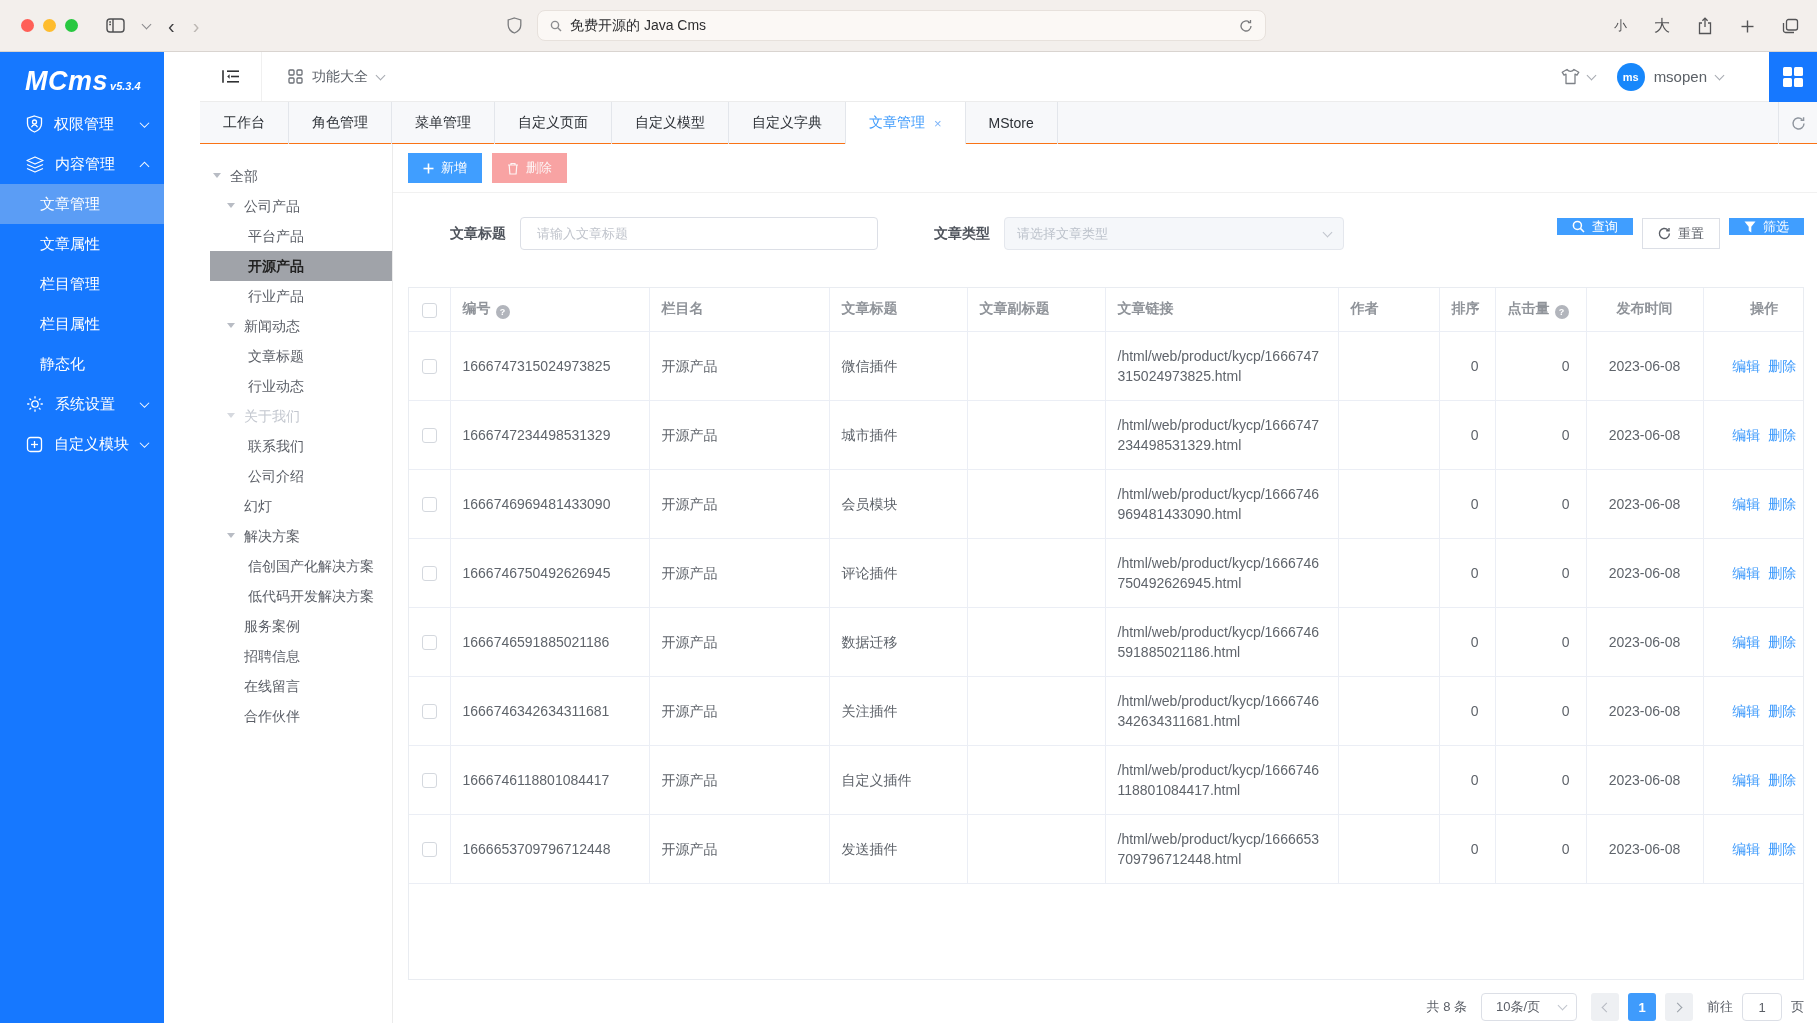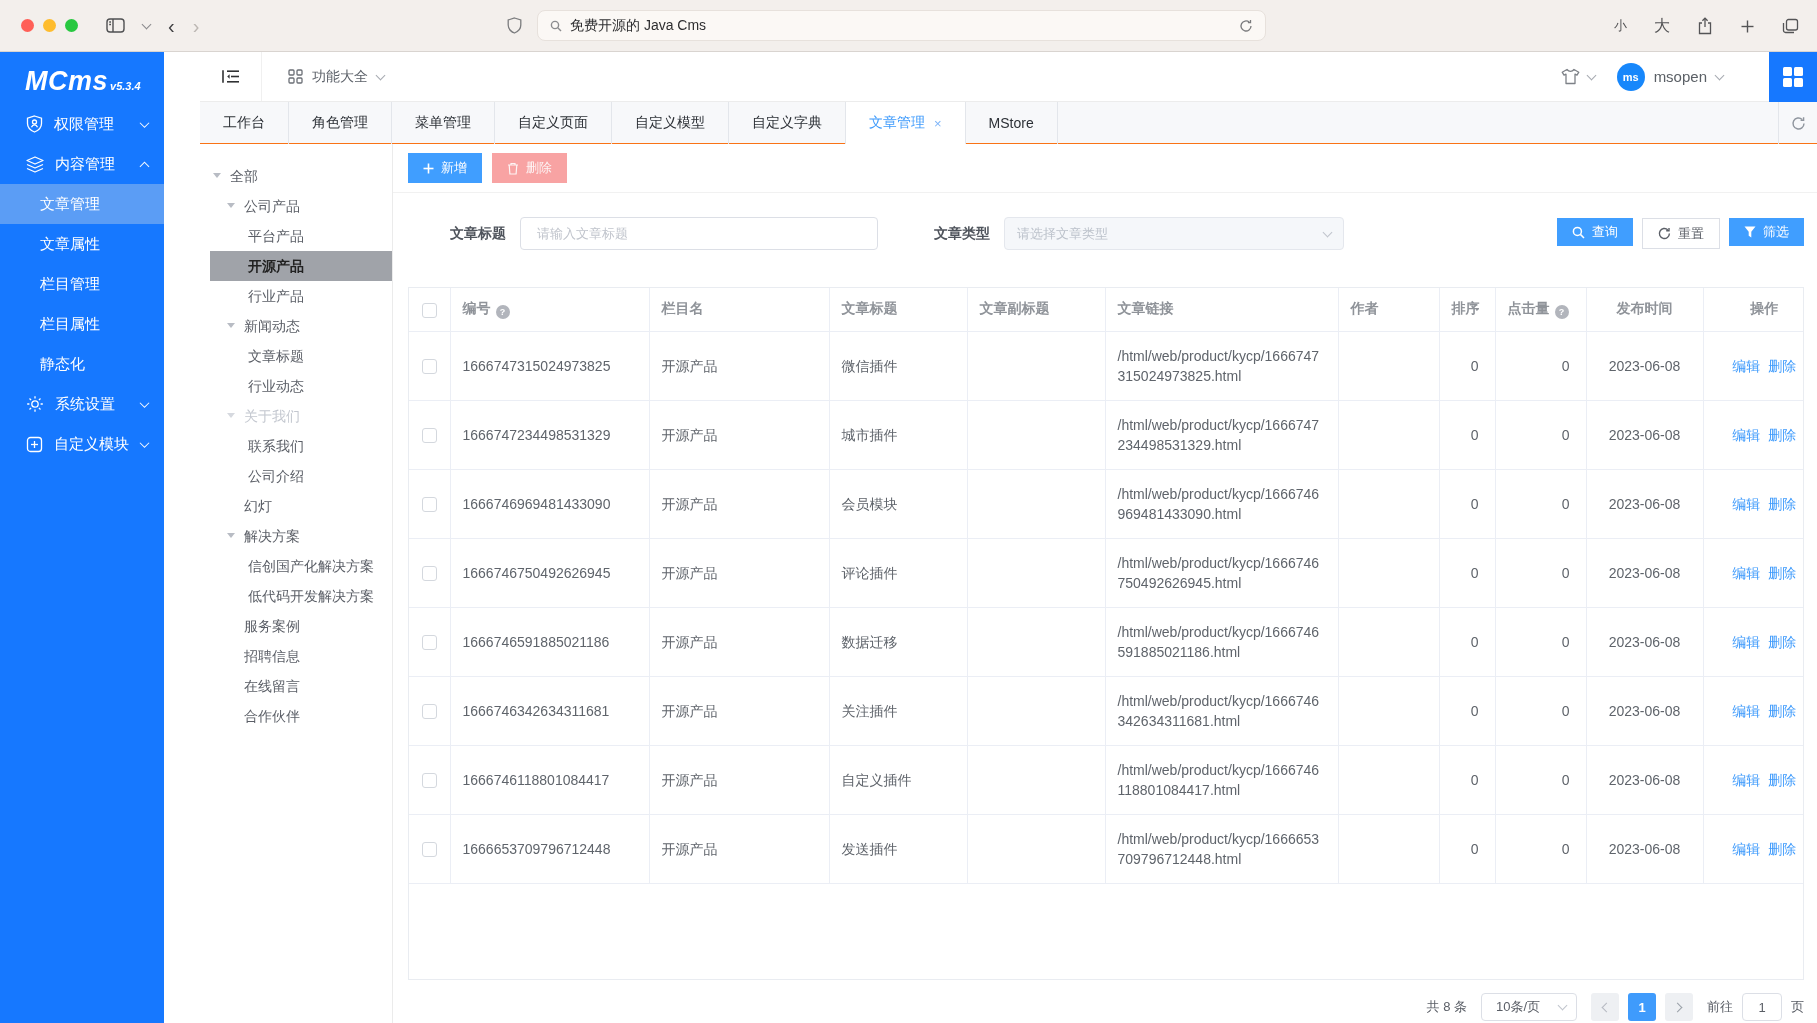--- a/index.html
+++ b/index.html
@@ -82,21 +82,21 @@
 
   .filter-row { display:flex; align-items:center; margin-top:24px; padding:0 13px 0 57px; flex-shrink:0; }
   .f-label { font-size:14px; color:#4f545c; font-weight:600; white-space:nowrap; }
   .f-label.second { margin-left:56px; }
   .f-input { margin-left:14px; width:358px; height:33px; border:1px solid #dcdfe6; border-radius:4px; padding:0 16px; font-size:13px; color:#303133; font-family:inherit; outline:none; background:#fff; }
   .f-input::placeholder { color:#c0c4cc; }
   .f-select { margin-left:14px; width:340px; height:33px; background:#f5f7fa; border:1px solid #e4e7ed; border-radius:4px; display:flex; align-items:center; padding:0 12px; cursor:pointer; }
   .f-select .ph { font-size:13px; color:#bcc2cb; }
   .s-chev { margin-left:auto; width:7px; height:7px; border-right:1.4px solid #c0c4cc; border-bottom:1.4px solid #c0c4cc; transform:rotate(45deg); margin-top:-3px; }
   .f-actions { margin-left:auto; display:flex; gap:9px; }
-  .btn-blue { background:#409eff; color:#fff; height:28px; }
+  .btn-blue { background:#409eff; color:#fff; height:17px; }
   .btn-plain { background:#fff; color:#5a5e66; border:1px solid #dcdfe6; height:31px; }
 
   
   .table-wrap { margin:37px 13px 0 15px; border:1px solid #e9ecf1; height:693px; overflow:hidden; flex-shrink:0; }
   table { width:100%; border-collapse:collapse; table-layout:fixed; }
   th { height:43px; font-size:14px; color:#8f9399; font-weight:700; text-align:left; padding:0 12px; border-bottom:1px solid #ebeef5; border-right:1px solid #ebeef5; white-space:nowrap; }
   td { padding:14px 12px; font-size:14px; color:#5f646b; border-bottom:1px solid #ebeef5; border-right:1px solid #ebeef5; line-height:20px; vertical-align:middle; word-break:break-all; }
   th:last-child, td:last-child { border-right:none; }
   .ta-r { text-align:right; padding-right:16px; }
   .ta-c { text-align:center; }

